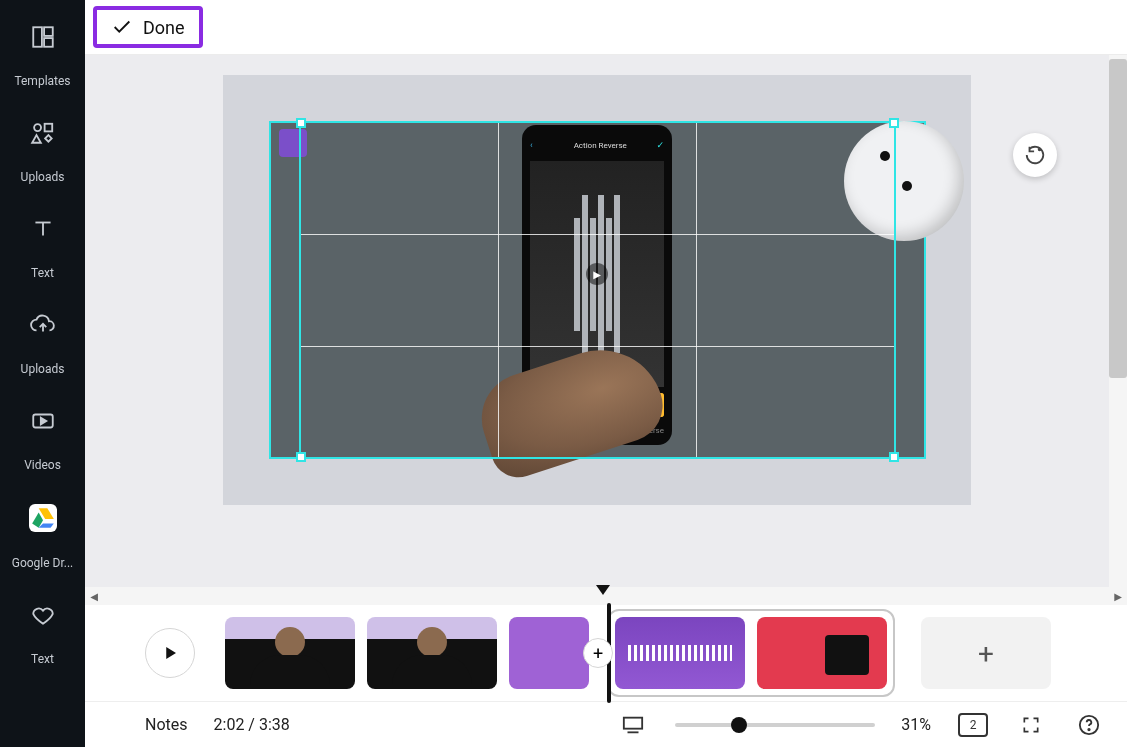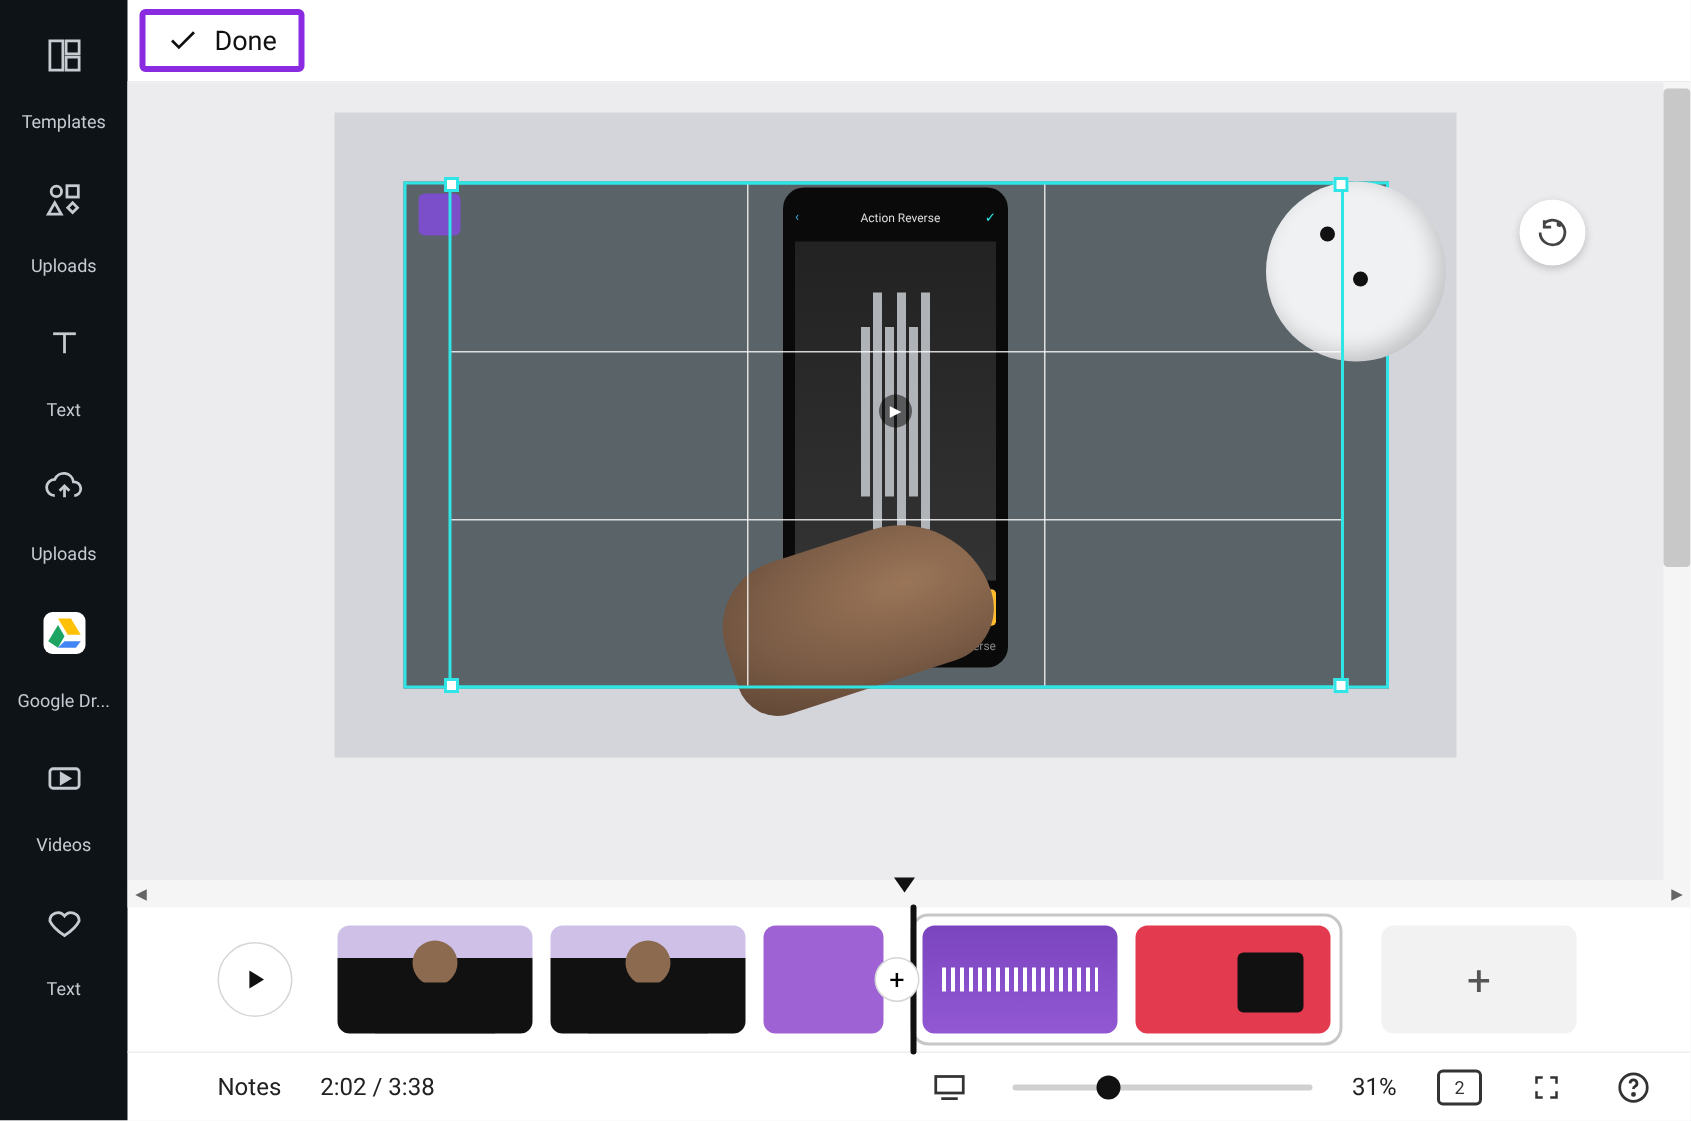--- a/index.html
+++ b/index.html
@@ -136,35 +136,35 @@
     </div>
     <div class="side-item">
       <svg viewBox="0 0 24 24" fill="none" stroke="currentColor" stroke-width="1.7">
           <path d="M6 17a5 5 0 0 1 0-10 6 6 0 0 1 11.5 1.5A4 4 0 0 1 18 17"></path>
           <path d="M12 11v7"></path>
           <path d="M9 14l3-3 3 3"></path>
         </svg>
       <span>Uploads</span>
     </div>
     <div class="side-item">
+      <svg viewBox="0 0 24 24" fill="none" stroke="currentColor" stroke-width="1.7">
+          <rect x="3" y="6" width="18" height="12" rx="2"></rect>
+          <path d="M10 9l5 3-5 3z" fill="currentColor"></path>
+        </svg>
+      <span>Videos</span>
+    </div>
+    <div class="side-item">
       <div class="side-gdrive-icon">
         <svg viewBox="0 0 24 24" width="18" height="18">
             <path d="M8 3h8l6 10h-8z" fill="#ffc107"></path>
             <path d="M2 17l6-10 4 7-4 7z" fill="#1da462"></path>
             <path d="M8 21h11l3-4H12z" fill="#4285f4"></path>
           </svg>
       </div>
       <span>Google Dr...</span>
-    </div>
-    <div class="side-item">
-      <svg viewBox="0 0 24 24" fill="none" stroke="currentColor" stroke-width="1.7">
-          <rect x="3" y="6" width="18" height="12" rx="2"></rect>
-          <path d="M10 9l5 3-5 3z" fill="currentColor"></path>
-        </svg>
-      <span>Videos</span>
     </div>
     <div class="side-item">
       <svg viewBox="0 0 24 24" fill="none" stroke="currentColor" stroke-width="1.7">
           <path d="M12 20s-7-4.5-9-9a5 5 0 0 1 9-3 5 5 0 0 1 9 3c-2 4.5-9 9-9 9z"></path>
         </svg>
       <span>Text</span>
     </div>
   </div>
 
   <div class="main">

